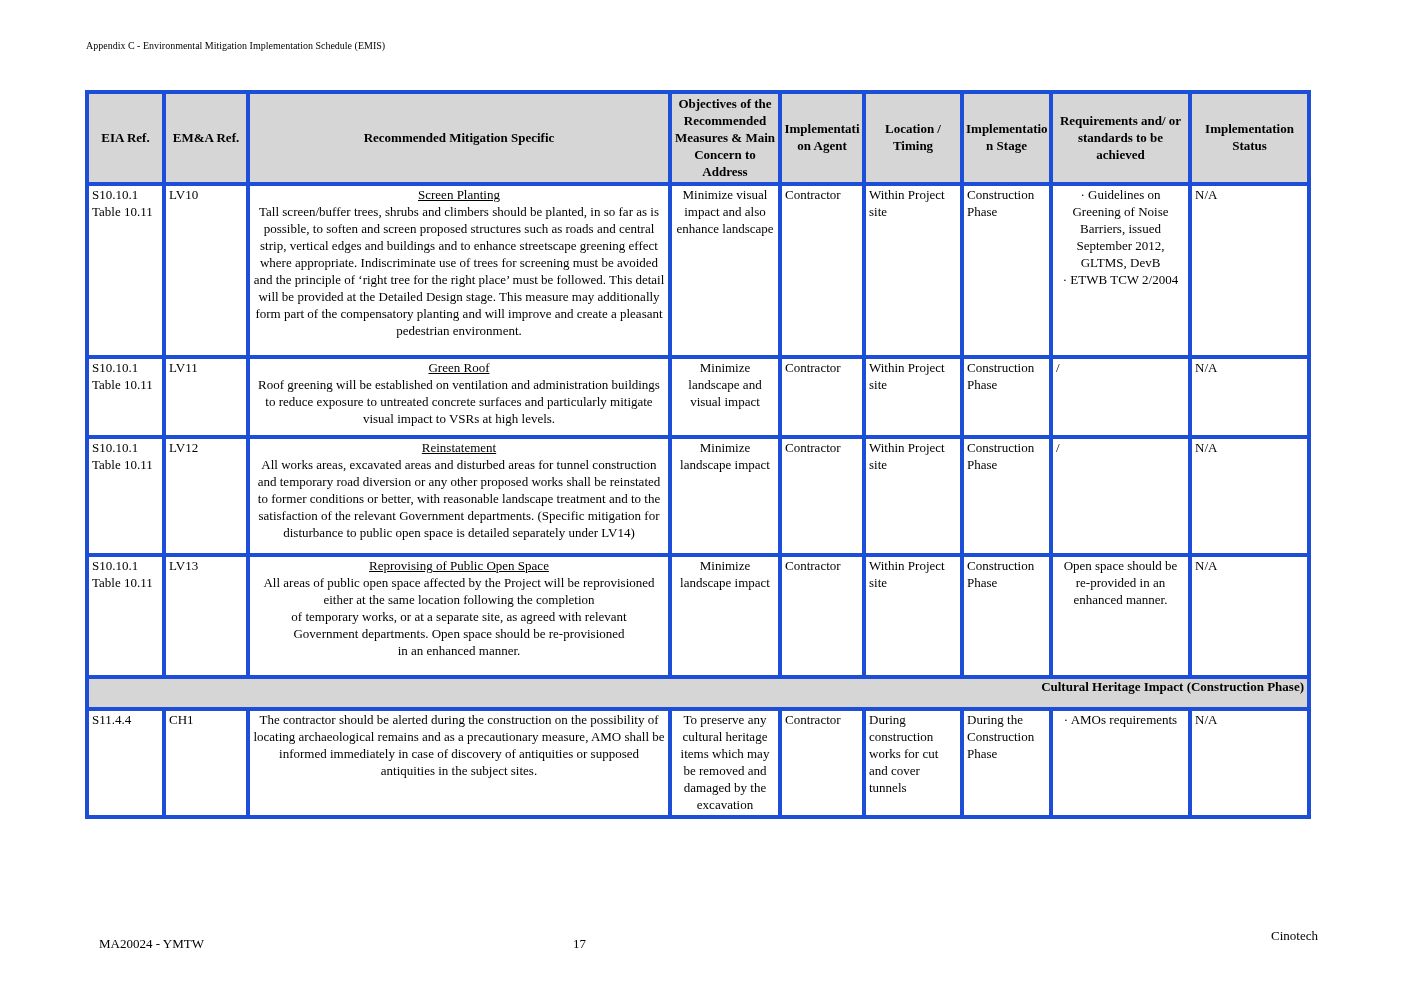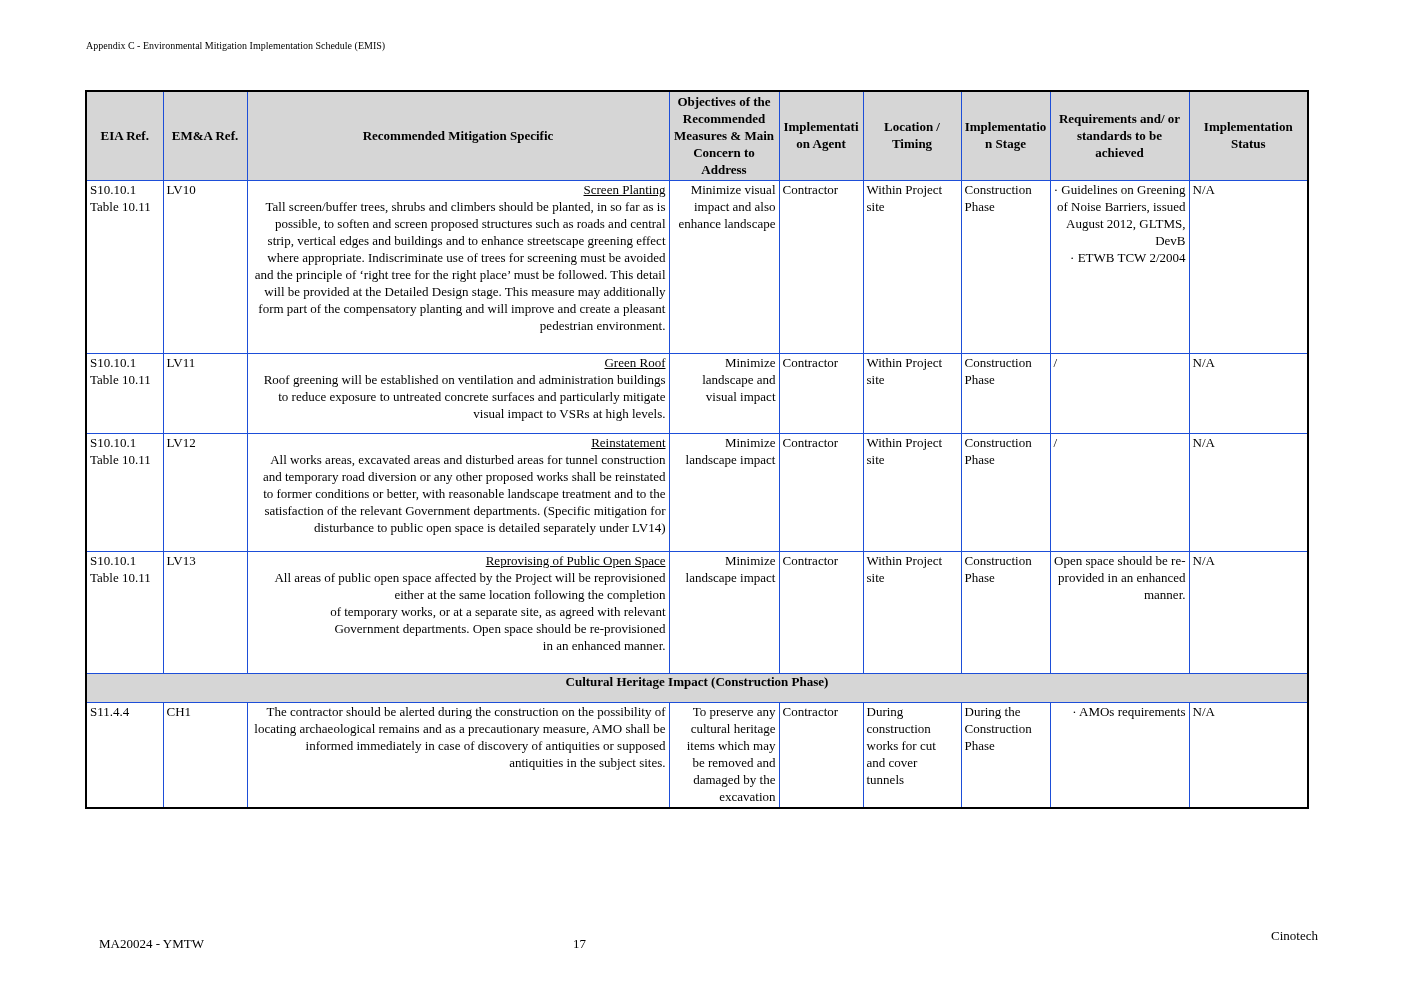--- a/index.html
+++ b/index.html
@@ -19,42 +19,42 @@
   table.emis {
     position: absolute; left: 85px; top: 90px;
     width: 1222px;
     border-collapse: collapse;
     table-layout: fixed;
     font-size: 13px;
     line-height: 1.3;
     border: 2px solid #000;
   }
   table.emis th, table.emis td {
-    border: 1px solid #1d4ed8;
+    border: 4px solid #1d4ed8;
     vertical-align: top;
     padding: 1px 3px 2px 3px;
     overflow: hidden;
   }
   table.emis th {
     background: #d6d6d6;
     font-weight: bold;
     text-align: center;
     vertical-align: middle;
     white-space: pre-line;
     padding: 2px 2px;
   }
   td.tc { }
-  td.tl { text-align: right; }
+  td.tl { text-align: center; }
   .pre { white-space: pre-line; }
   .measure-title { text-decoration: underline; }
   .measure-body { display: block; }
   tr.section-row td {
     background: #d6d6d6;
     font-weight: bold;
-    text-align: center;
+    text-align: right;
     padding: 0 3px 12px 3px;
     line-height: 1.2;
   }
 
   .footer-left   { position: absolute; left: 99px;  top: 936px; font-size: 13px; }
   .footer-center { position: absolute; left: 0; top: 936px; width: 1159px; text-align: center; font-size: 13px; }
   .footer-right  { position: absolute; left: 85px; top: 928px; width: 1233px; text-align: right; font-size: 13px; }
 </style>
 </head>
 <body>
@@ -95,21 +95,21 @@
 
     <tr style="height:173px">
       <td class="tc pre">S10.10.1
 Table 10.11</td>
       <td class="tc">LV10</td>
       <td class="tl"><span class="measure-title">Screen Planting</span><span class="measure-body pre">Tall screen/buffer trees, shrubs and climbers should be planted, in so far as is possible, to soften and screen proposed structures such as roads and central strip, vertical edges and buildings and to enhance streetscape greening effect where appropriate. Indiscriminate use of trees for screening must be avoided and the principle of ‘right tree for the right place’ must be followed. This detail will be provided at the Detailed Design stage. This measure may additionally form part of the compensatory planting and will improve and create a pleasant pedestrian environment.</span></td>
       <td class="tl">Minimize visual impact and also enhance landscape</td>
       <td class="tc">Contractor</td>
       <td class="tc">Within Project site</td>
       <td class="tc">Construction Phase</td>
-      <td class="tl pre">· Guidelines on Greening of Noise Barriers, issued August 2012, GLTMS, DevB
+      <td class="tl pre">· Guidelines on Greening of Noise Barriers, issued September 2012, GLTMS, DevB
 · ETWB TCW 2/2004</td>
       <td class="tc">N/A</td>
     </tr>
 
     <tr style="height:80px">
       <td class="tc pre">S10.10.1
 Table 10.11</td>
       <td class="tc">LV11</td>
       <td class="tl"><span class="measure-title">Green Roof</span><span class="measure-body pre">Roof greening will be established on ventilation and administration buildings to reduce exposure to untreated concrete surfaces and particularly mitigate visual impact to VSRs at high levels.</span></td>
       <td class="tl">Minimize landscape and visual impact</td>

